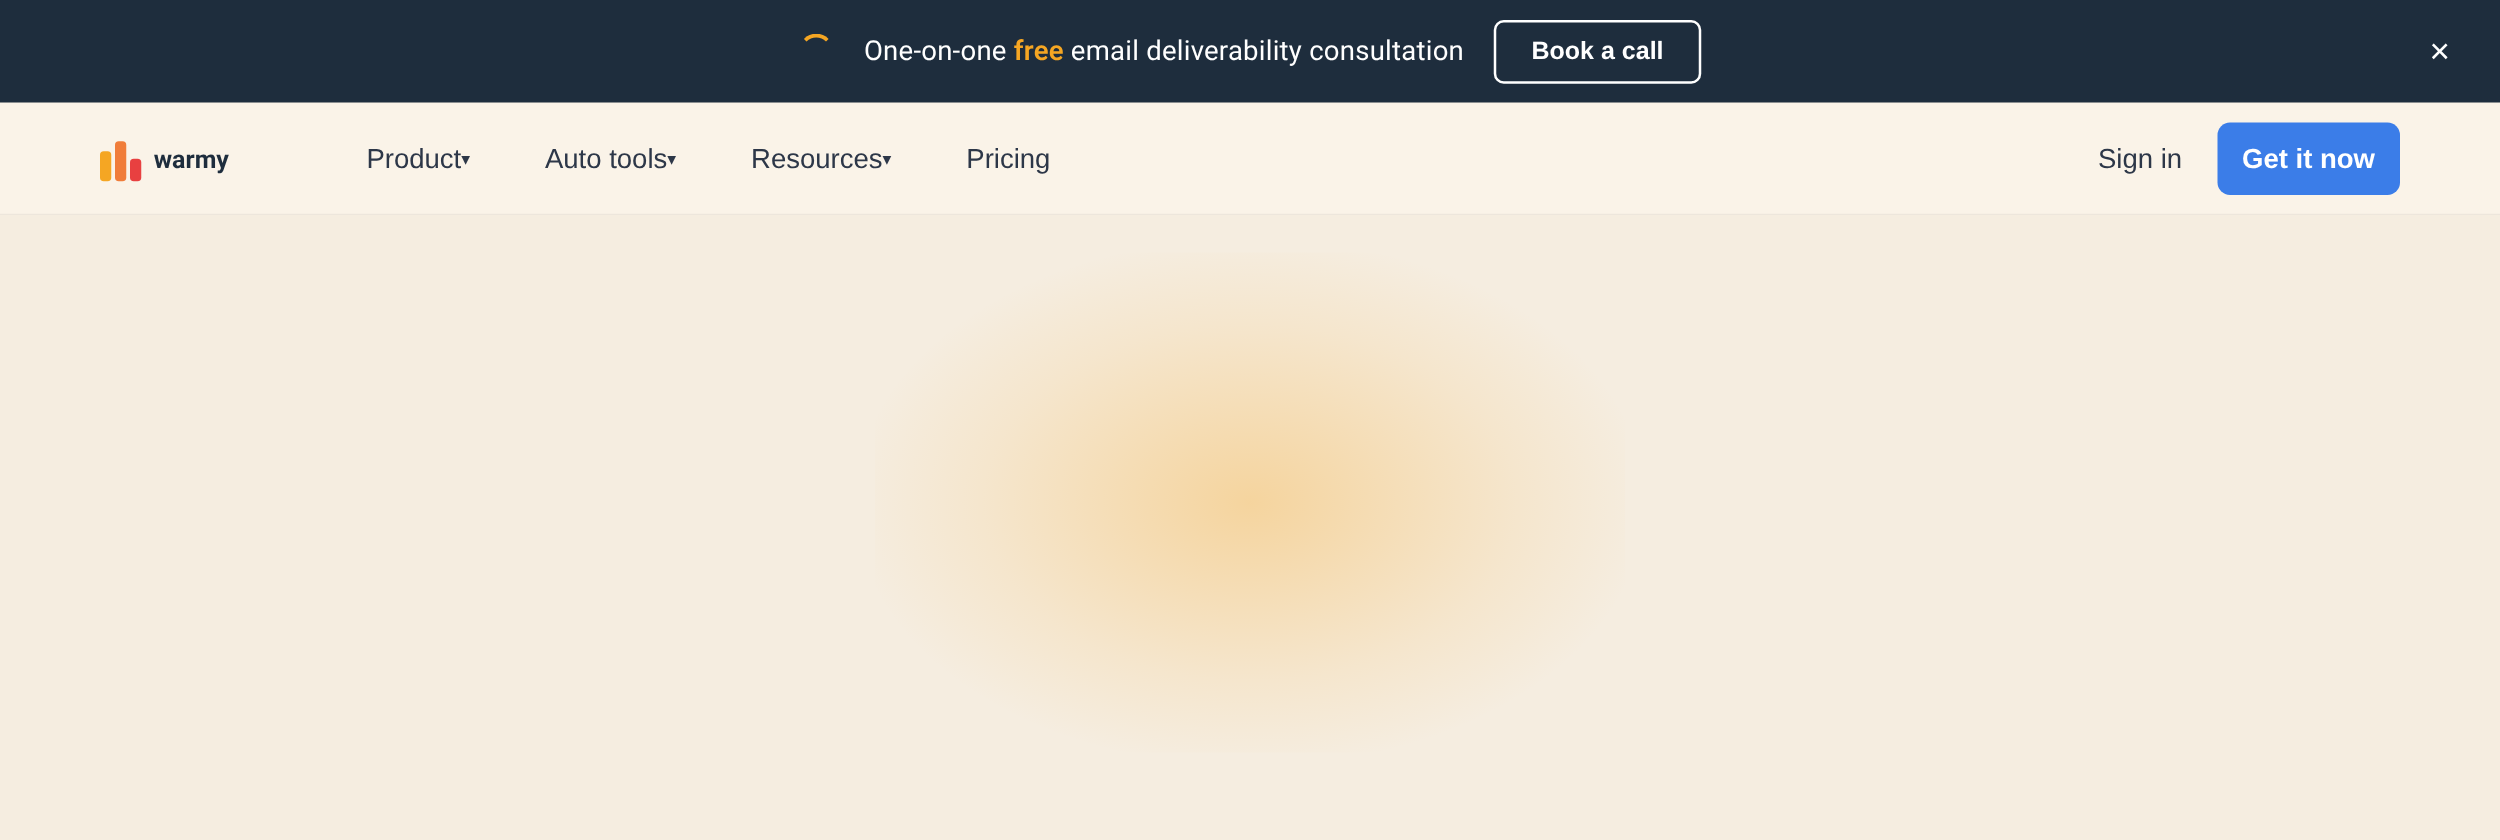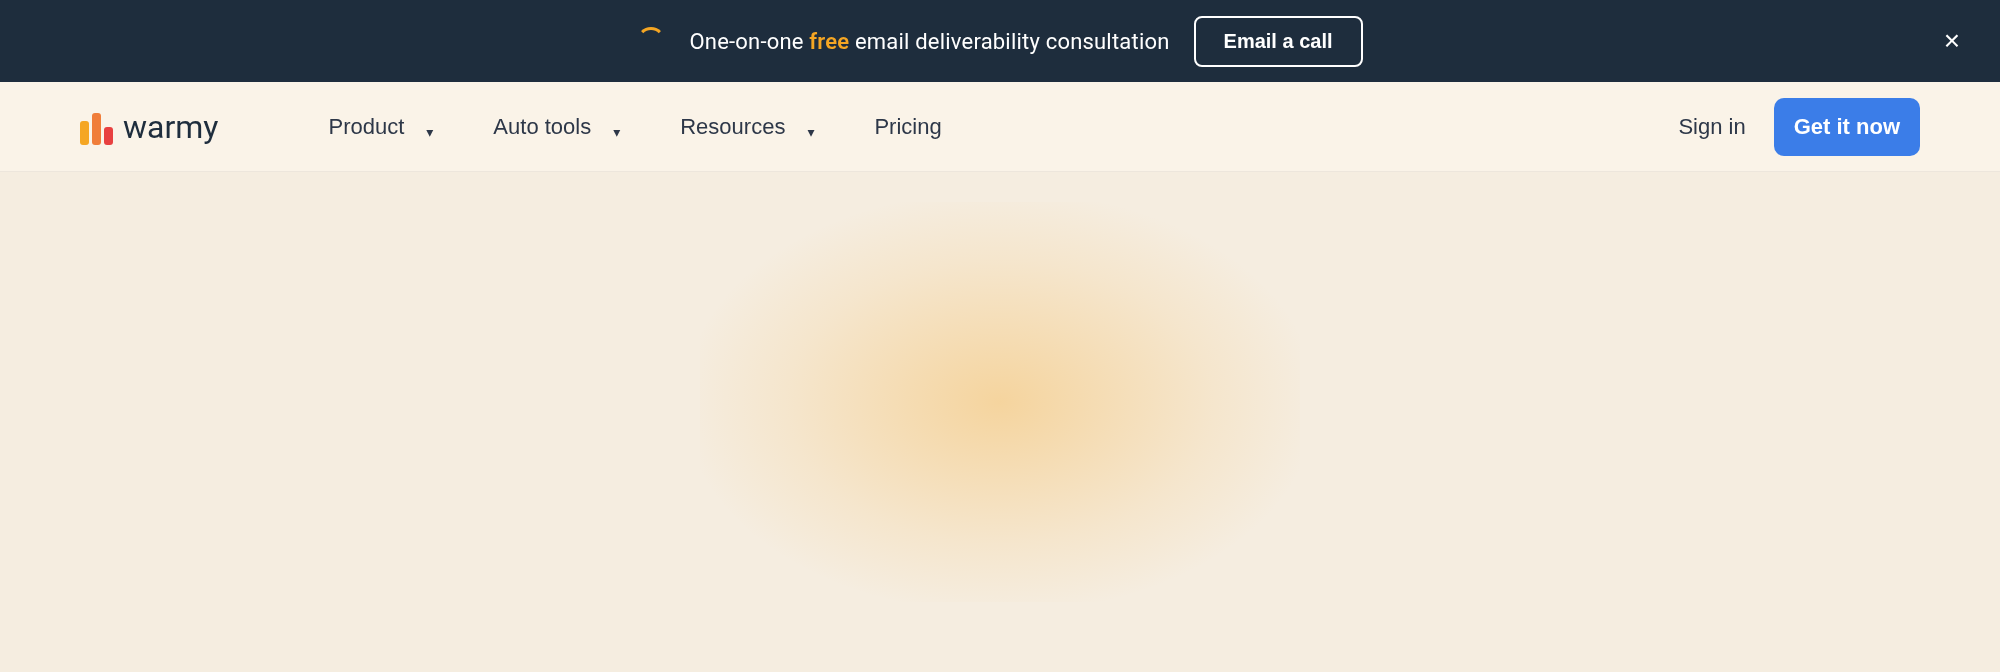--- a/index.html
+++ b/index.html
@@ -106,36 +106,36 @@
     .logo-bar {
       border-radius: 3px;
       width: 9px;
     }
 
     .logo-bar-1 { height: 24px; background: #f5a623; }
     .logo-bar-2 { height: 32px; background: #f07d3a; }
     .logo-bar-3 { height: 18px; background: #e84040; }
 
     .logo-text {
-      font-size: 32px;
-      font-weight: 400;
+      font-size: 20px;
+      font-weight: 700;
       color: #1e2d3d;
     }
 
     .nav-items {
       display: flex;
       align-items: center;
       gap: 0;
       flex: 1;
     }
 
     .nav-item {
       display: flex;
-      align-items: flex-end;
-      gap: 22px;
+      align-items: center;
+      gap: 0;
       padding: 10px 30px;
       font-size: 22px;
       font-weight: 500;
       color: #2d3748;
       cursor: pointer;
       white-space: nowrap;
       background: none;
       border: none;
     }
 
@@ -223,21 +223,21 @@
   </style>
 </head>
 <body>
 
 <div class="announcement-bar">
   <div class="announcement-content">
     <div class="announcement-spinner"></div>
     <span class="announcement-text">
       <span>One-on-one </span><span class="highlight">free</span><span> email deliverability consultation</span>
     </span>
-    <button class="book-call-btn">Email a call</button>
+    <button class="book-call-btn">Book a call</button>
   </div>
   <button class="close-btn">×</button>
 </div>
 
 <nav class="navbar">
   <div class="logo">
     <div class="logo-icon">
       <div class="logo-bar logo-bar-1"></div>
       <div class="logo-bar logo-bar-2"></div>
       <div class="logo-bar logo-bar-3"></div>

